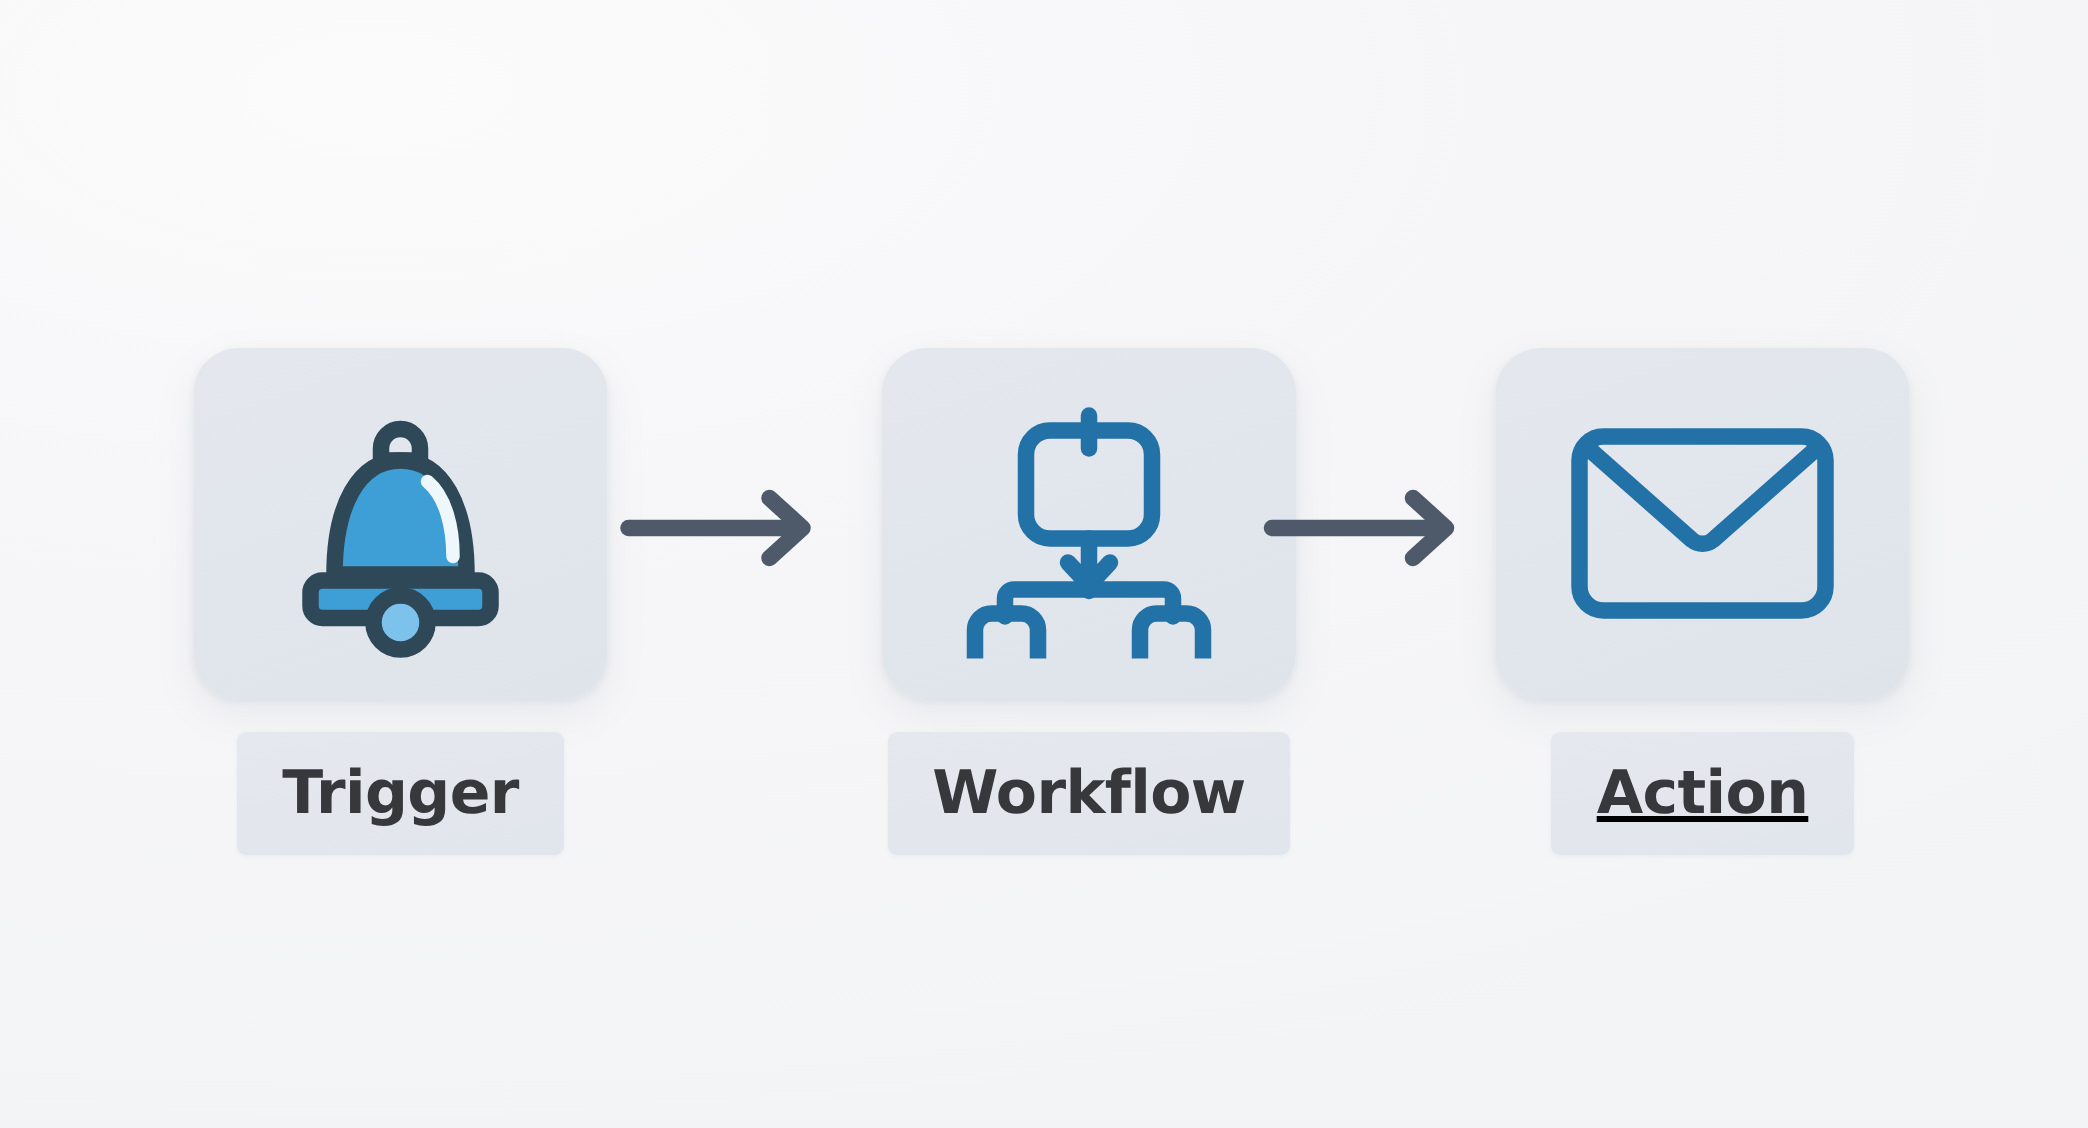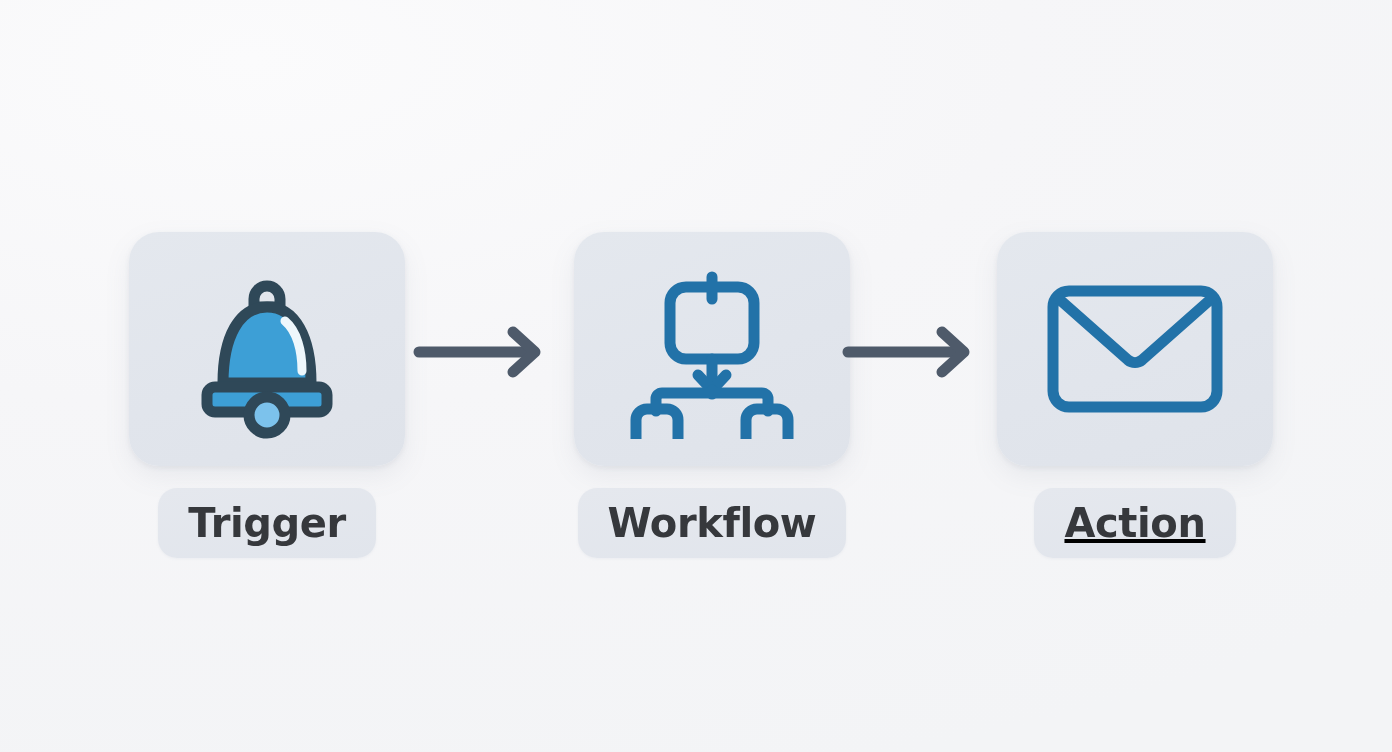--- a/index.html
+++ b/index.html
@@ -24,43 +24,43 @@
   
   .step {
     position: absolute;
     top: 232px;
     width: 276px;
     display: flex;
     flex-direction: column;
     align-items: center;
   }
   .step-1 { left: 129px; }
-  .step-2 { left: 574px; }
+  .step-2 { left: 588px; }
   .step-3 { left: 997px; text-decoration: underline; }
 
   .icon-card {
     width: 276px;
     height: 234px;
     border-radius: 30px;
     background: linear-gradient(160deg, #e4e8ee 0%, #e1e5ec 55%, #dfe3ea 100%);
     box-shadow:
       0 2px 5px rgba(120, 130, 150, 0.10),
       0 10px 26px rgba(120, 130, 150, 0.10);
     display: flex;
     align-items: center;
     justify-content: center;
     box-sizing: border-box;
   }
   .icon-card svg { display: block; }
 
   .label-pill {
     margin-top: 22px;
     min-width: 120px;
-    height: 70px;
-    border-radius: 19px;
+    height: 82px;
+    border-radius: 6px;
     background: linear-gradient(170deg, #e5e8ee 0%, #e1e5ec 100%);
     display: flex;
     align-items: center;
     justify-content: center;
     padding: 16px 30px;
     box-sizing: border-box;
     box-shadow: 0 1px 3px rgba(120, 130, 150, 0.07);
   }
   .label-text {
     font-family: "DejaVu Sans", sans-serif;

